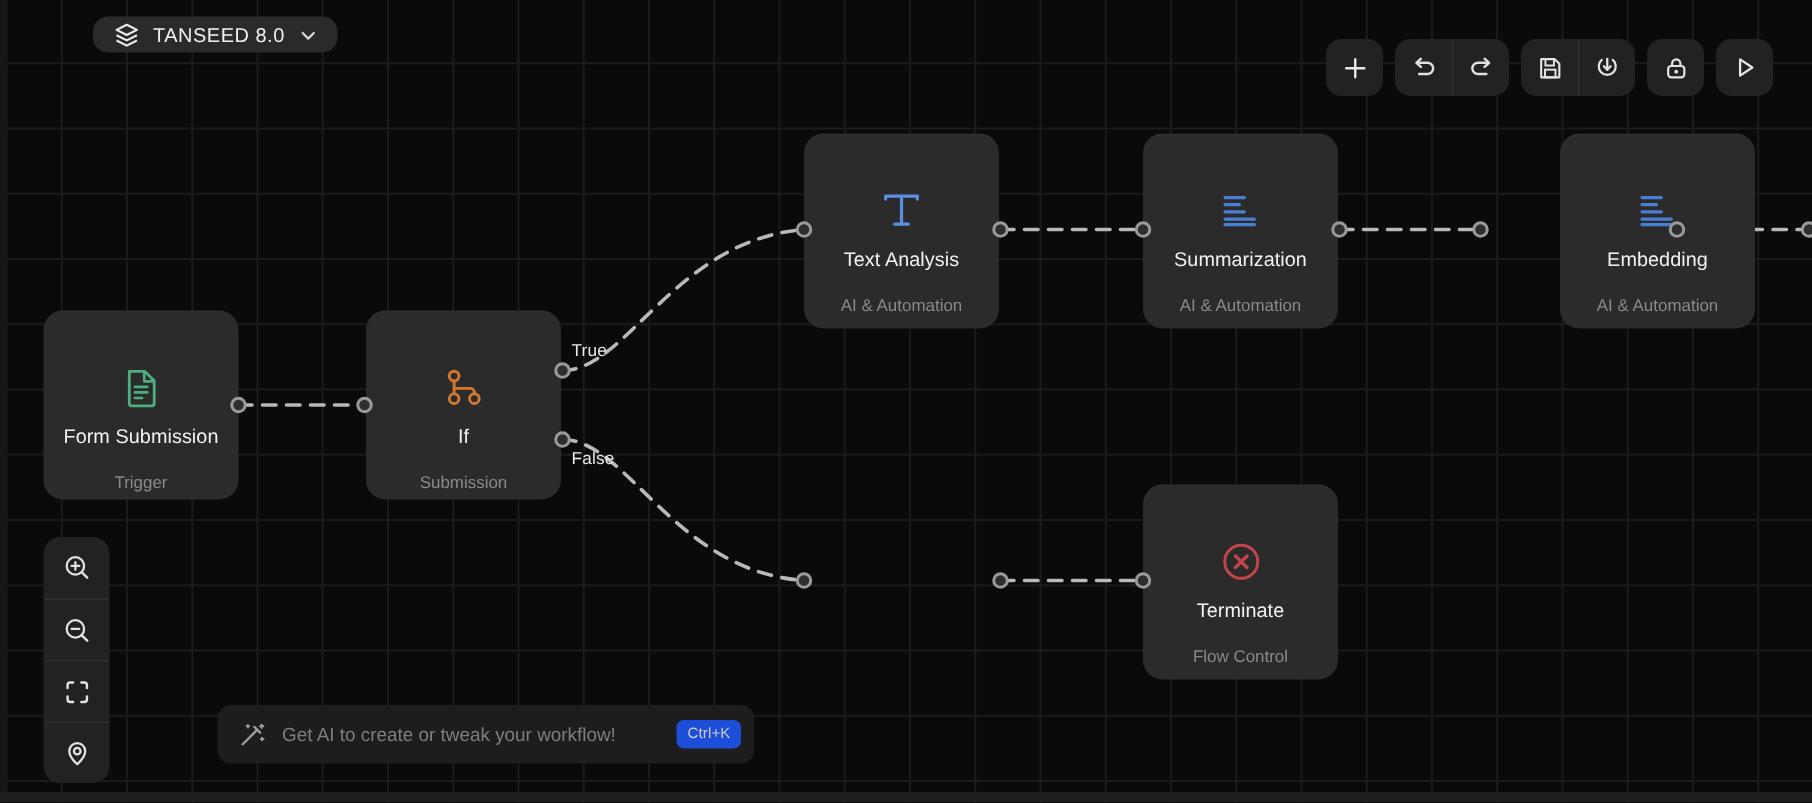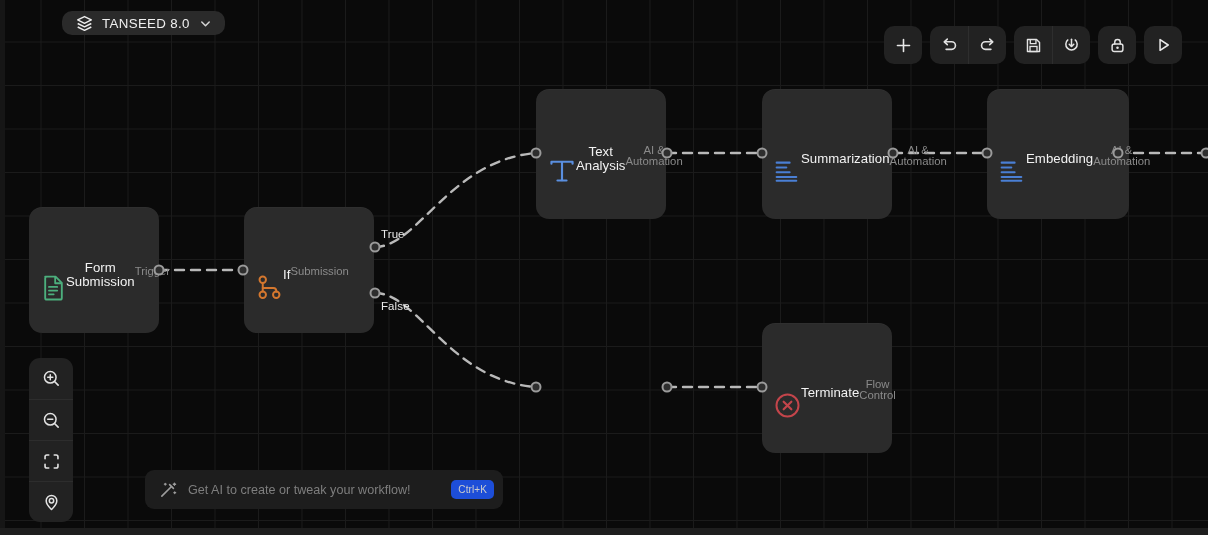--- a/index.html
+++ b/index.html
@@ -85,44 +85,43 @@
   }
 
   
   .node {
     position: absolute;
     width: 130px;
     height: 130px;
     border-radius: 13px;
     background: #2b2b2b;
     display: flex;
-    flex-direction: row;
+    flex-direction: column;
     align-items: center;
     z-index: 4;
     box-shadow: 0 1px 0 rgba(255,255,255,0.025) inset;
-    padding-left: 12px;
   }
 
   .node-icon {
     height: 34px;
     margin-top: 34px;
     display: flex;
     align-items: center;
     justify-content: center;
   }
   .node-title {
     margin-top: 9px;
     font-size: 13.2px;
     color: #f2f2f2;
     letter-spacing: .05px;
     text-align: center;
     line-height: 1;
   }
   .node-sub {
-    margin-top: 4px;
+    margin-top: 20px;
     font-size: 11.3px;
     color: #8a8a8a;
     text-align: center;
     line-height: 1;
   }
 
   
   #project-pill {
     position: absolute;
     left: 26px; top: 11px;
@@ -302,21 +301,21 @@
   <div class="node" style="left:762px;top:89px;width:130px;height:130px">
     <div class="node-icon">
       <svg width="27" height="24" viewBox="0 0 26 22">
         <path d="M2.6 3h12.4M2.6 7.6h9.2M2.6 12.2h12.4M2.6 16.8h18.8M2.6 20.4h18.8" stroke="#4a7fd4" stroke-width="2.1" stroke-linecap="round"></path>
       </svg>
     </div>
     <div class="node-title">Summarization</div>
     <div class="node-sub">AI &amp; Automation</div>
   </div>
 
-  <div class="node" style="left:987px;top:89px;width:142px;height:130px">
+  <div class="node" style="left:1040px;top:89px;width:130px;height:130px">
     <div class="node-icon">
       <svg width="27" height="24" viewBox="0 0 26 22">
         <path d="M2.6 3h12.4M2.6 7.6h9.2M2.6 12.2h12.4M2.6 16.8h18.8M2.6 20.4h18.8" stroke="#4a7fd4" stroke-width="2.1" stroke-linecap="round"></path>
       </svg>
     </div>
     <div class="node-title">Embedding</div>
     <div class="node-sub">AI &amp; Automation</div>
   </div>
 
 

